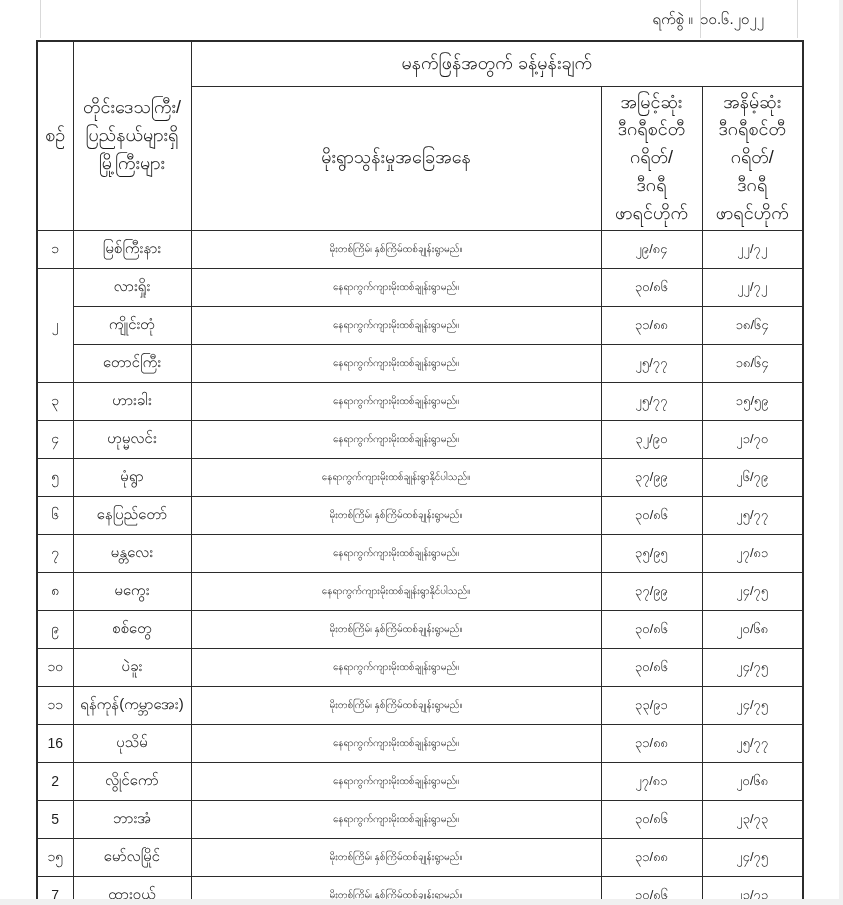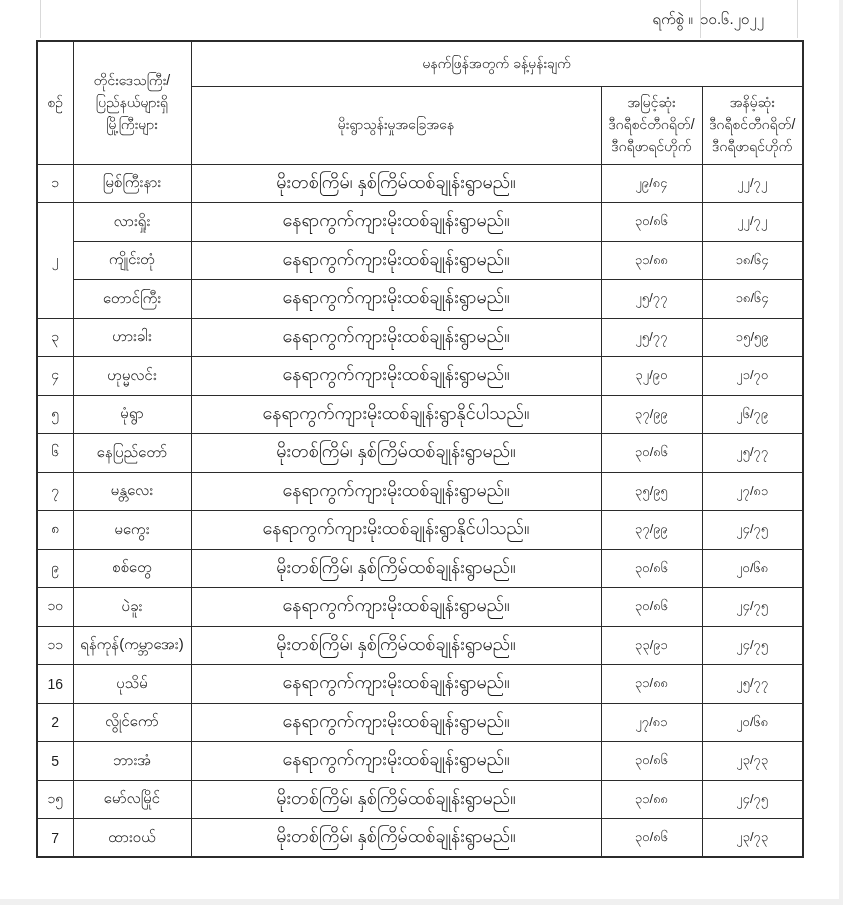--- a/index.html
+++ b/index.html
@@ -21,25 +21,25 @@
     border-collapse:collapse;table-layout:fixed;background:#ffffff;
     border:2px solid #2b2b2b;
   }
   .forecast th,.forecast td{
     border:1px solid #2b2b2b;text-align:center;vertical-align:middle;
     font-weight:normal;padding:2px 4px;overflow:hidden;
   }
   tr.hr1{height:45px;}
   tr.hr2{height:78px;}
   .forecast tbody tr{height:38px;}
-  .th{font-size:14px;line-height:1.55;}
+  .th{font-size:18px;line-height:1.55;}
   .pre{white-space:pre-line;}
   td.c-serial{font-size:14px;}
   td.c-city{font-size:15px;}
-  td.c-rain{font-size:18px;}
+  td.c-rain{font-size:10px;}
   td.c-temp{font-size:13px;}
   
   .edge-right{position:absolute;top:0;right:0;width:4px;height:905px;background:#f0f0f0;}
   .edge-bottom{position:absolute;left:0;bottom:0;width:843px;height:6px;background:#f0f0f0;}
 </style>
 </head>
 <body>
 
 <div class="page">
 

